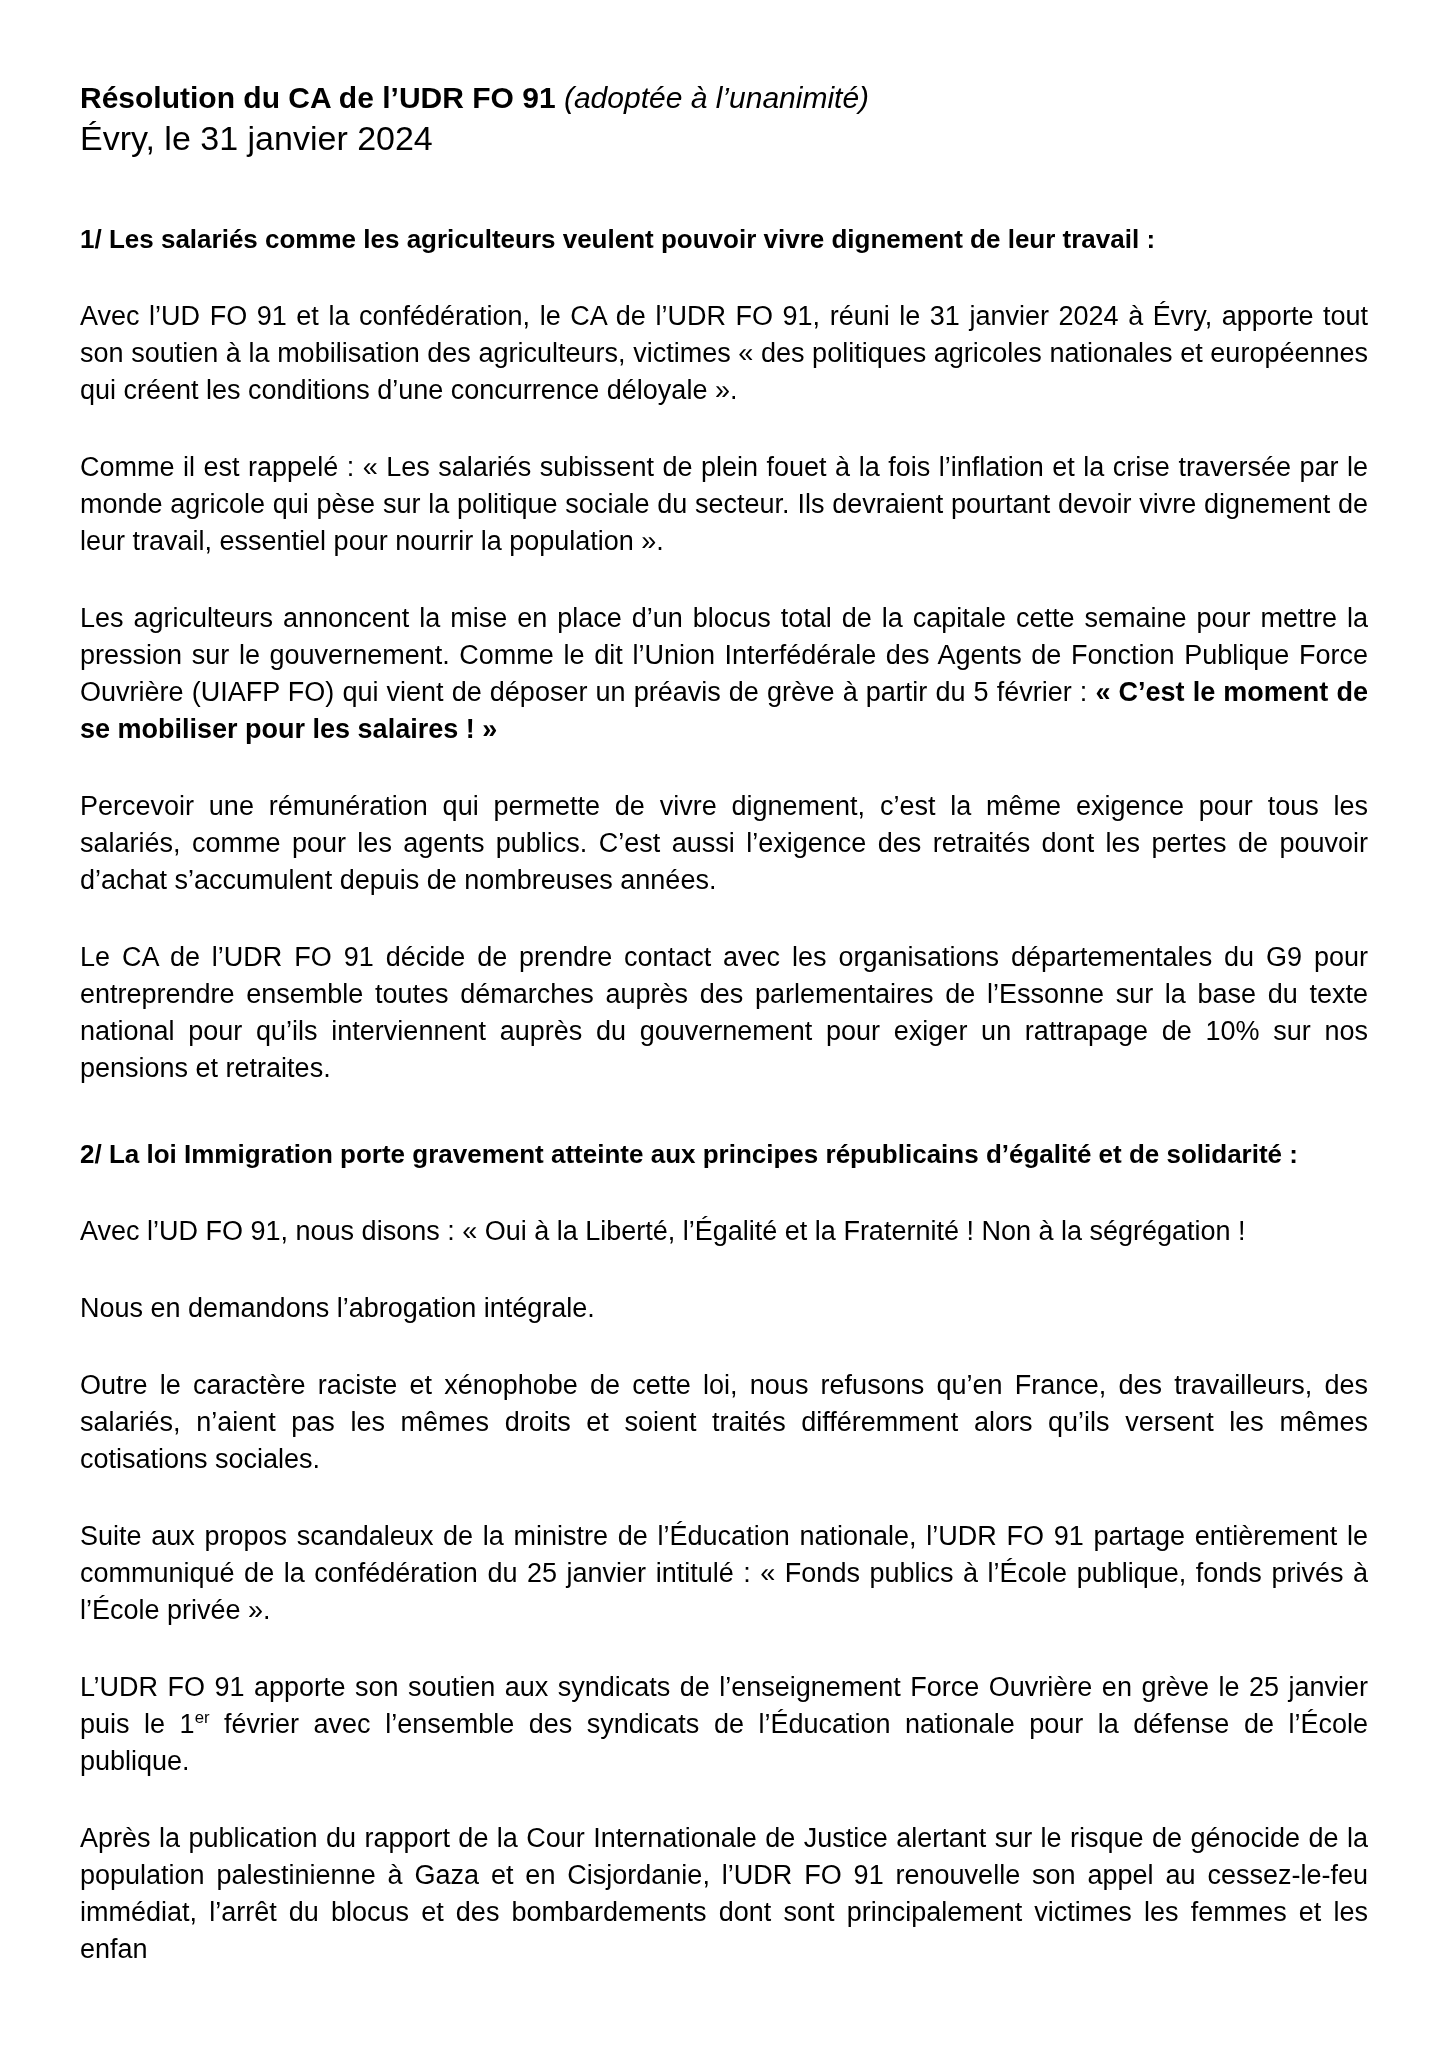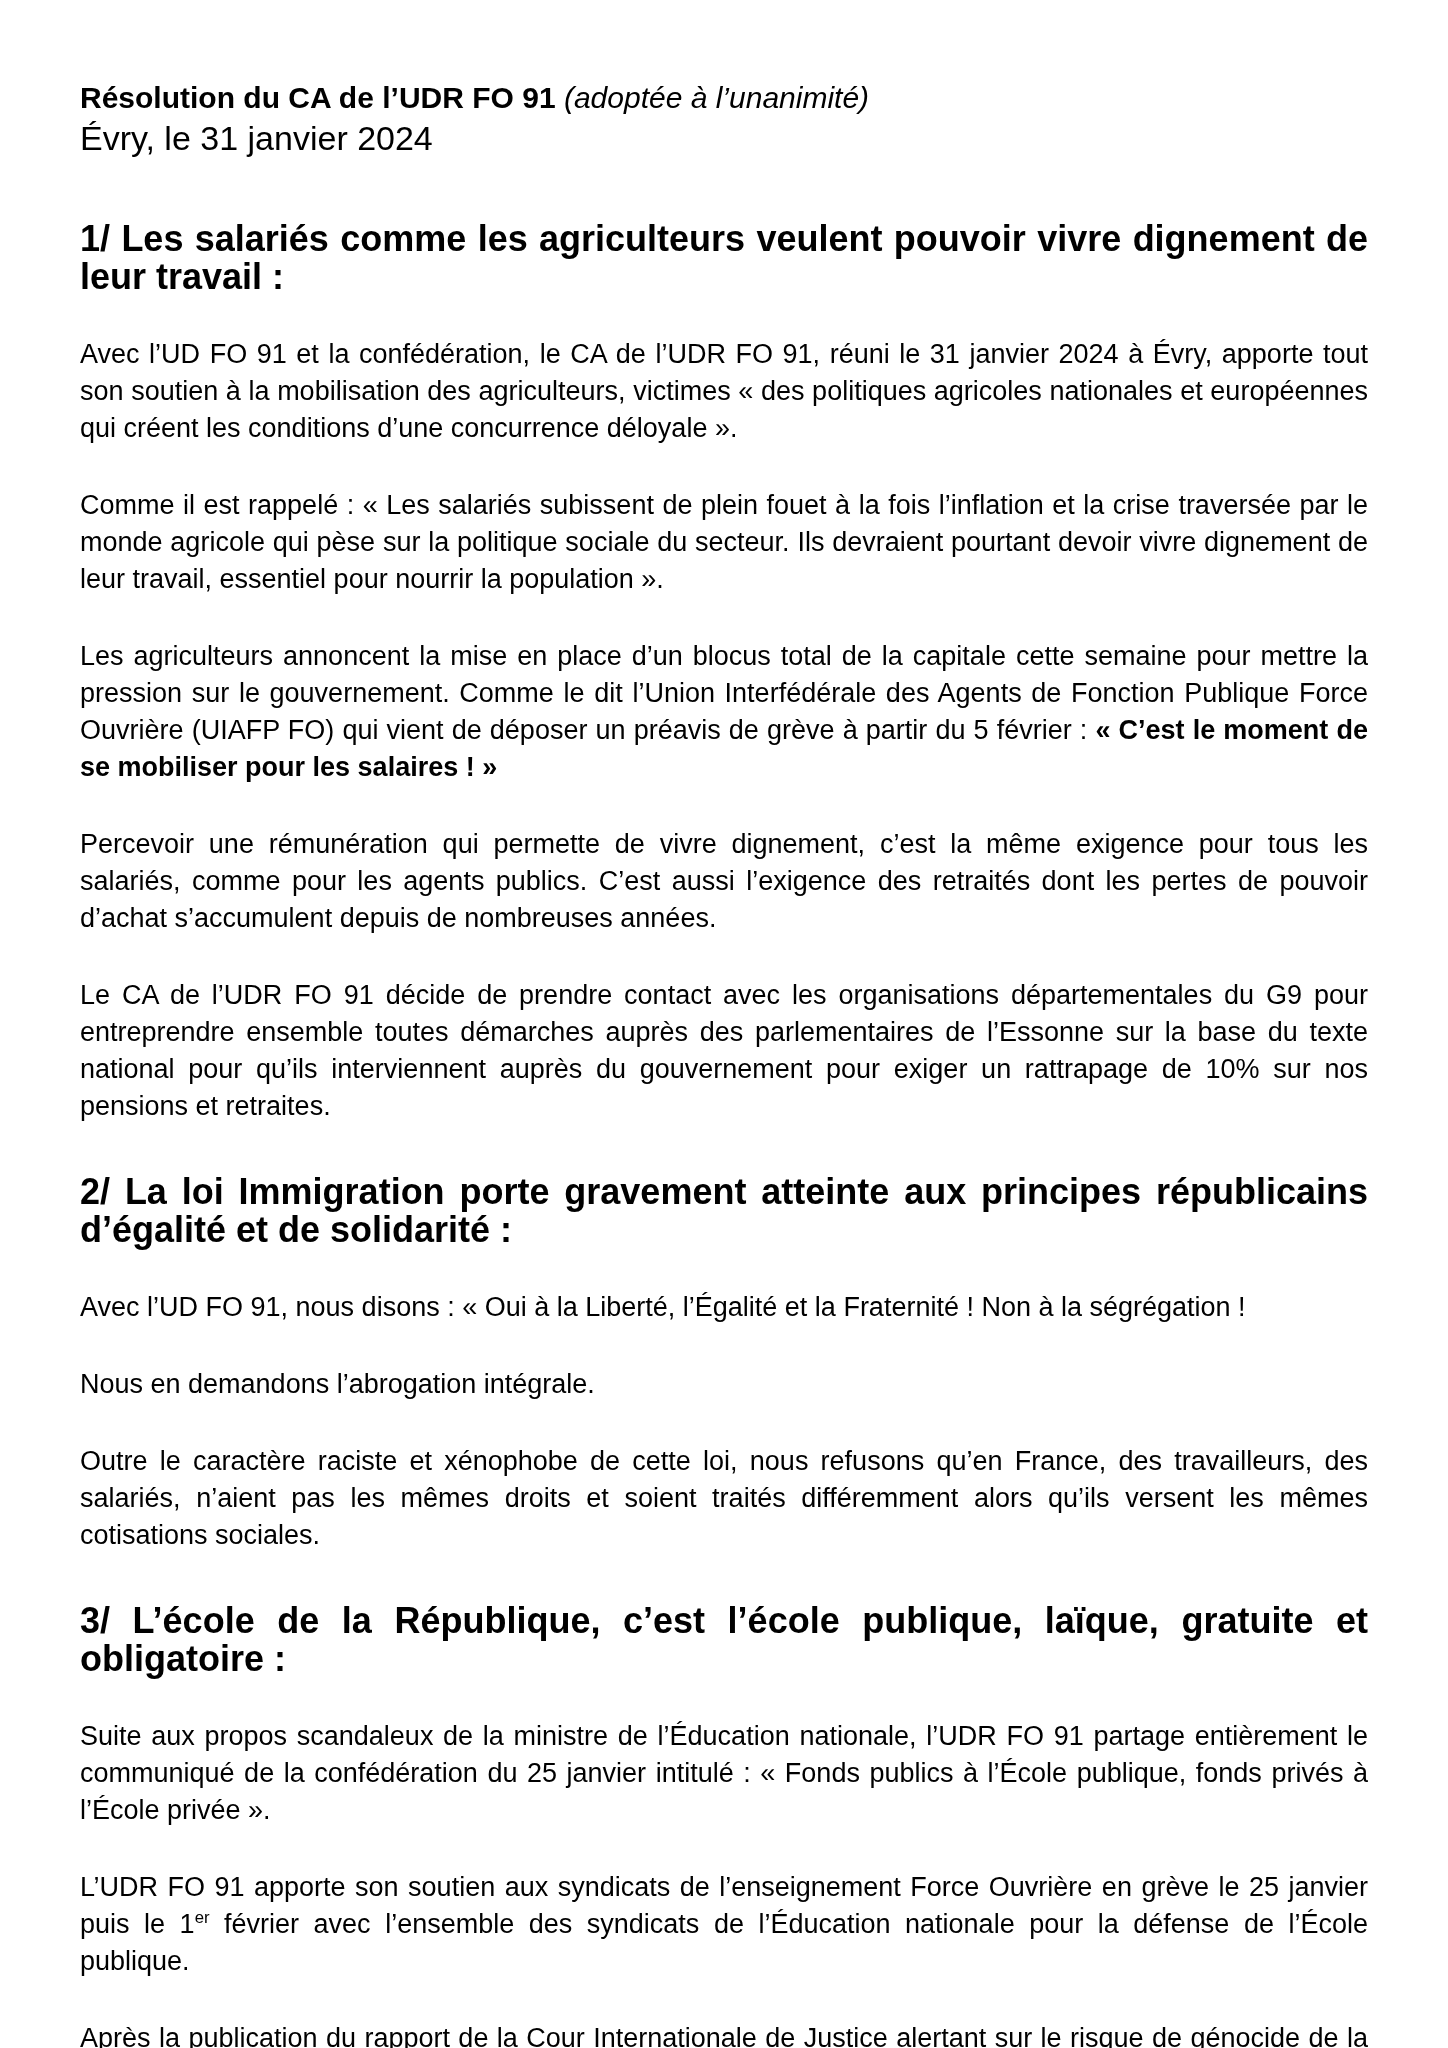--- a/index.html
+++ b/index.html
@@ -38,21 +38,21 @@
   .subtitle {
     font-size: 34px;
     line-height: 40px;
     font-weight: normal;
   }
   .doc-body {
     font-size: 27px;
     line-height: 37px;
   }
   .section-heading {
-    font-size: 36px;
+    font-size: 26px;
     line-height: 38px;
     font-weight: bold;
     text-align: justify;
     margin: 48px 0 40px 0;
   }
   .section-heading:first-child {
     margin-top: 0;
   }
   .para {
     text-align: justify;
@@ -80,18 +80,17 @@
       <h2 class="section-heading">1/ Les salariés comme les agriculteurs veulent pouvoir vivre dignement de leur travail :</h2>
       <p class="para"><span>Avec l’UD FO 91 et la confédération, le CA de l’UDR FO 91, réuni le 31 janvier 2024 à Évry, apporte tout son soutien à la mobilisation des agriculteurs, victimes « des politiques agricoles nationales et européennes qui créent les conditions d’une concurrence déloyale ».</span></p>
       <p class="para"><span>Comme il est rappelé : « Les salariés subissent de plein fouet à la fois l’inflation et la crise traversée par le monde agricole qui pèse sur la politique sociale du secteur. Ils devraient pourtant devoir vivre dignement de leur travail, essentiel pour nourrir la population ».</span></p>
       <p class="para"><span>Les agriculteurs annoncent la mise en place d’un blocus total de la capitale cette semaine pour mettre la pression sur le gouvernement. Comme le dit l’Union Interfédérale des Agents de Fonction Publique Force Ouvrière (UIAFP FO) qui vient de déposer un préavis de grève à partir du 5 février : </span><span class="b">« C’est le moment de se mobiliser pour les salaires ! »</span></p>
       <p class="para"><span>Percevoir une rémunération qui permette de vivre dignement, c’est la même exigence pour tous les salariés, comme pour les agents publics. C’est aussi l’exigence des retraités dont les pertes de pouvoir d’achat s’accumulent depuis de nombreuses années.</span></p>
       <p class="para"><span>Le CA de l’UDR FO 91 décide de prendre contact avec les organisations départementales du G9 pour entreprendre ensemble toutes démarches auprès des parlementaires de l’Essonne sur la base du texte national pour qu’ils interviennent auprès du gouvernement pour exiger un rattrapage de 10% sur nos pensions et retraites.</span></p>
       <h2 class="section-heading">2/ La loi Immigration porte gravement atteinte aux principes républicains d’égalité et de solidarité :</h2>
       <p class="para"><span>Avec l’UD FO 91, nous disons : « Oui à la Liberté, l’Égalité et la Fraternité ! Non à la ségrégation !</span></p>
       <p class="para"><span>Nous en demandons l’abrogation intégrale.</span></p>
       <p class="para"><span>Outre le caractère raciste et xénophobe de cette loi, nous refusons qu’en France, des travailleurs, des salariés, n’aient pas les mêmes droits et soient traités différemment alors qu’ils versent les mêmes cotisations sociales.</span></p>
-      <h2 class="section-heading">3/ L’école de la République, c’est l’école publique, laïque, gratuite et obligatoire :</h2>
       <p class="para"><span>Suite aux propos scandaleux de la ministre de l’Éducation nationale, l’UDR FO 91 partage entièrement le communiqué de la confédération du 25 janvier intitulé : « Fonds publics à l’École publique, fonds privés à l’École privée ».</span></p>
       <p class="para"><span>L’UDR FO 91 apporte son soutien aux syndicats de l’enseignement Force Ouvrière en grève le 25 janvier puis le 1</span><sup>er</sup><span> février avec l’ensemble des syndicats de l’Éducation nationale pour la défense de l’École publique.</span></p>
       <p class="para"><span>Après la publication du rapport de la Cour Internationale de Justice alertant sur le risque de génocide de la population palestinienne à Gaza et en Cisjordanie, l’UDR FO 91 renouvelle son appel au cessez-le-feu immédiat, l’arrêt du blocus et des bombardements dont sont principalement victimes les femmes et les enfan</span></p>
     </div>
 </div>
 
 </body></html>

